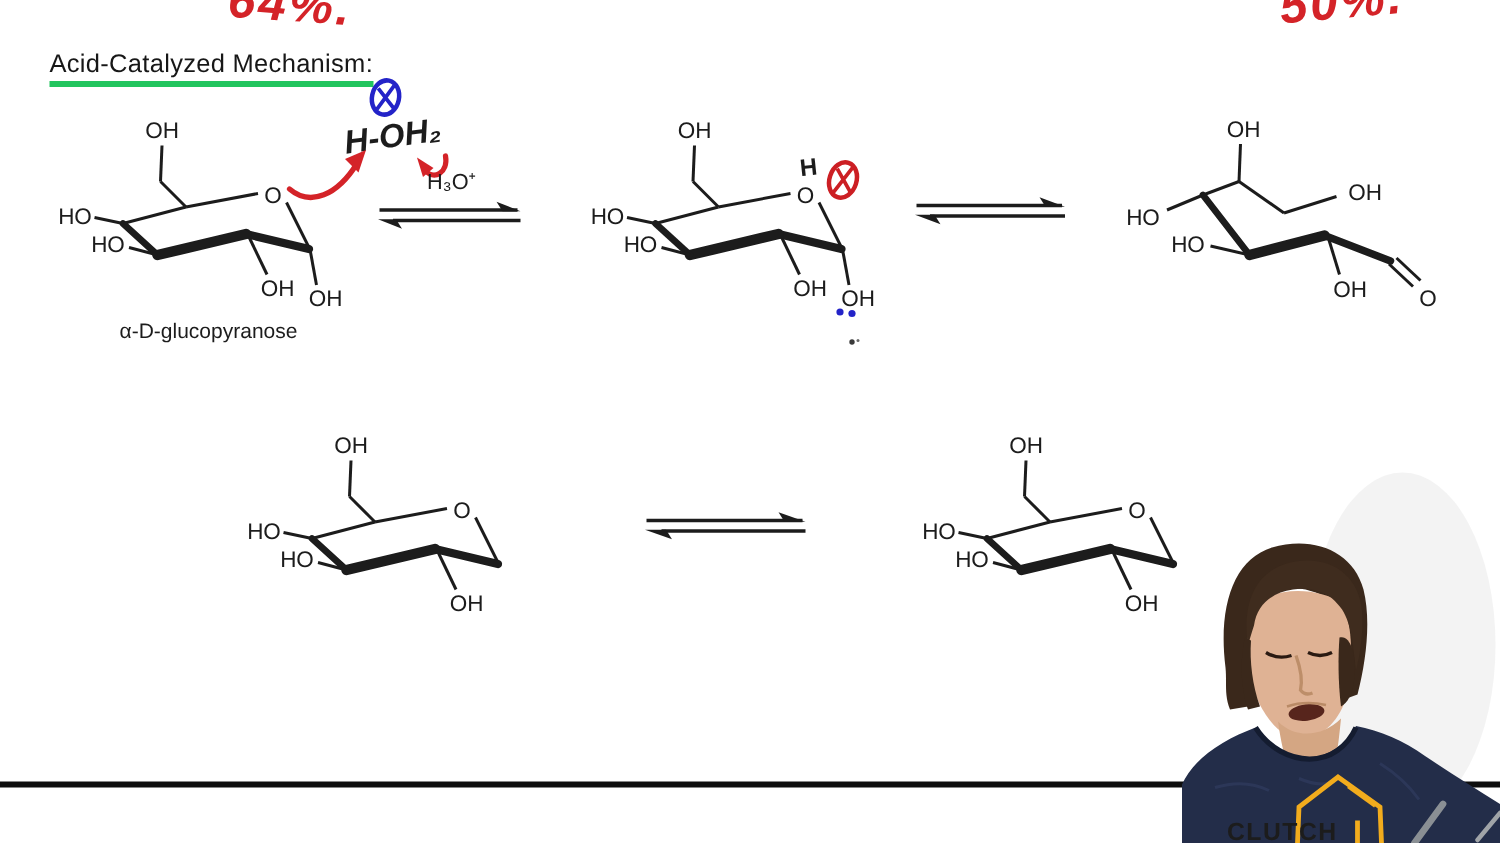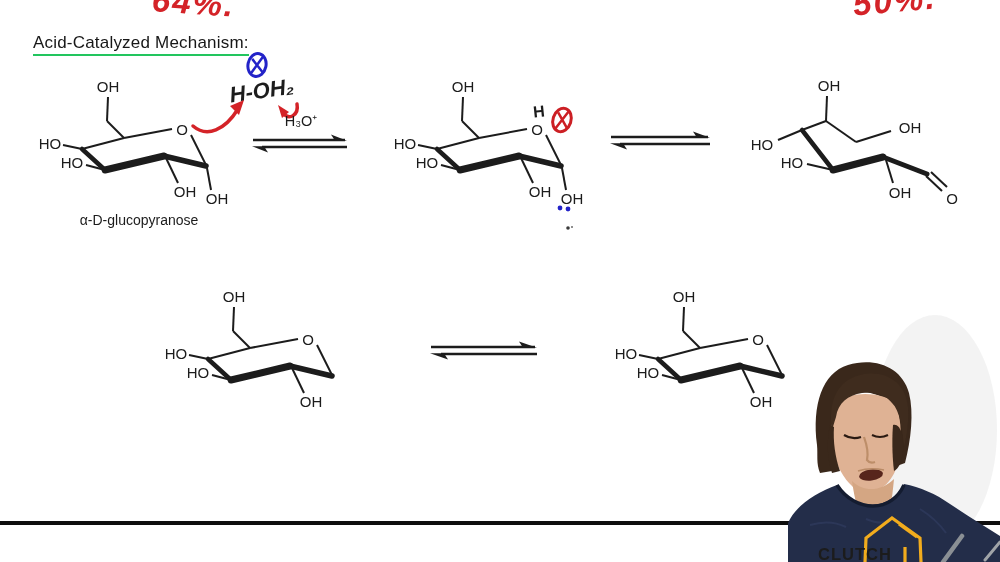--- a/index.html
+++ b/index.html
@@ -3,21 +3,21 @@
 <meta charset="utf-8">
 <style>
   html,body{margin:0;padding:0;}
   body{
     width:1000px;height:562px;position:relative;overflow:hidden;
     background:#ffffff;font-family:"Liberation Sans",sans-serif;
   }
   .abs{position:absolute;}
   #title{
     left:33px;top:33px;font-size:17px;color:#171717;
-    border-bottom:2px solid #22c55e;padding-bottom:1px;letter-spacing:.2px;
+    border-bottom:4px solid #22c55e;padding-bottom:1px;letter-spacing:.2px;
   }
   .hand-red{
     color:#d42328;font-size:33px;font-weight:bold;font-style:italic;
     letter-spacing:2px;white-space:nowrap;
   }
   #hand-red-left{left:152px;top:-16px;transform:rotate(4deg);}
   #hand-red-right{left:853px;top:-18px;transform:rotate(-5deg);}
   svg text{font-family:"Liberation Sans",sans-serif;fill:#1c1c1c;}
   svg .bond{stroke:#1c1c1c;fill:none;}
   #divider{left:0;top:521px;width:1000px;height:3.5px;background:#0e0e0e;}

